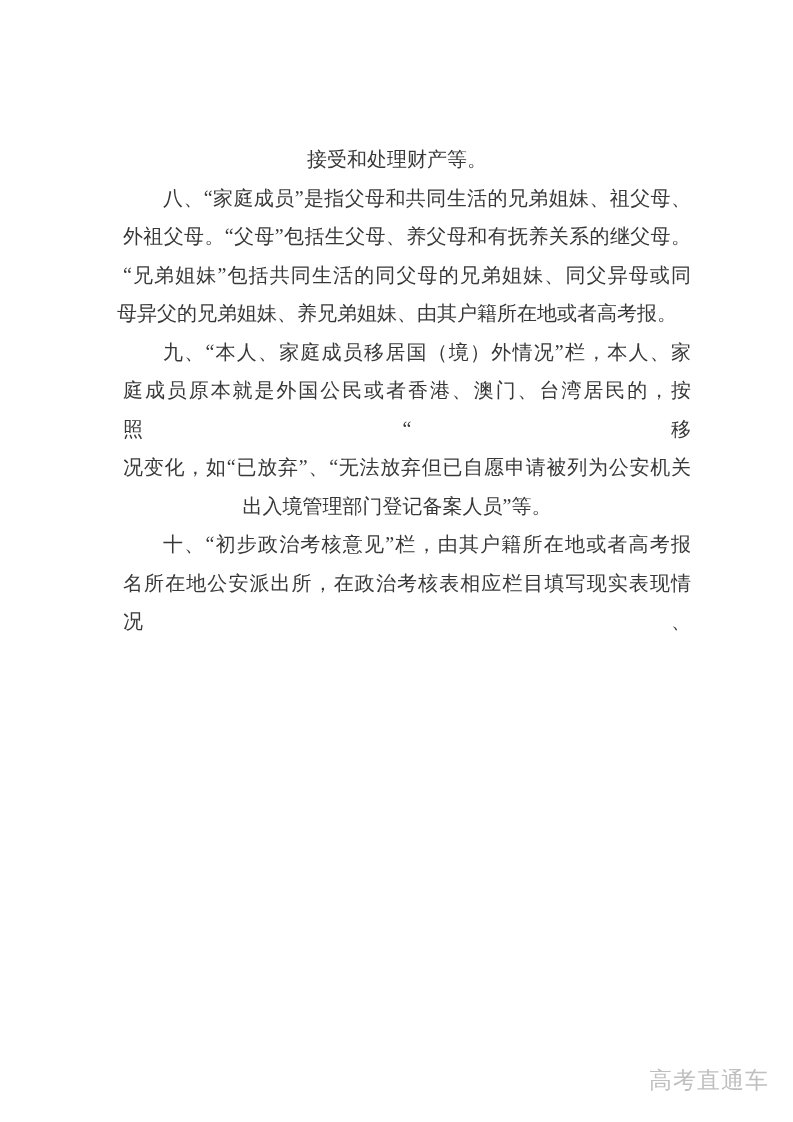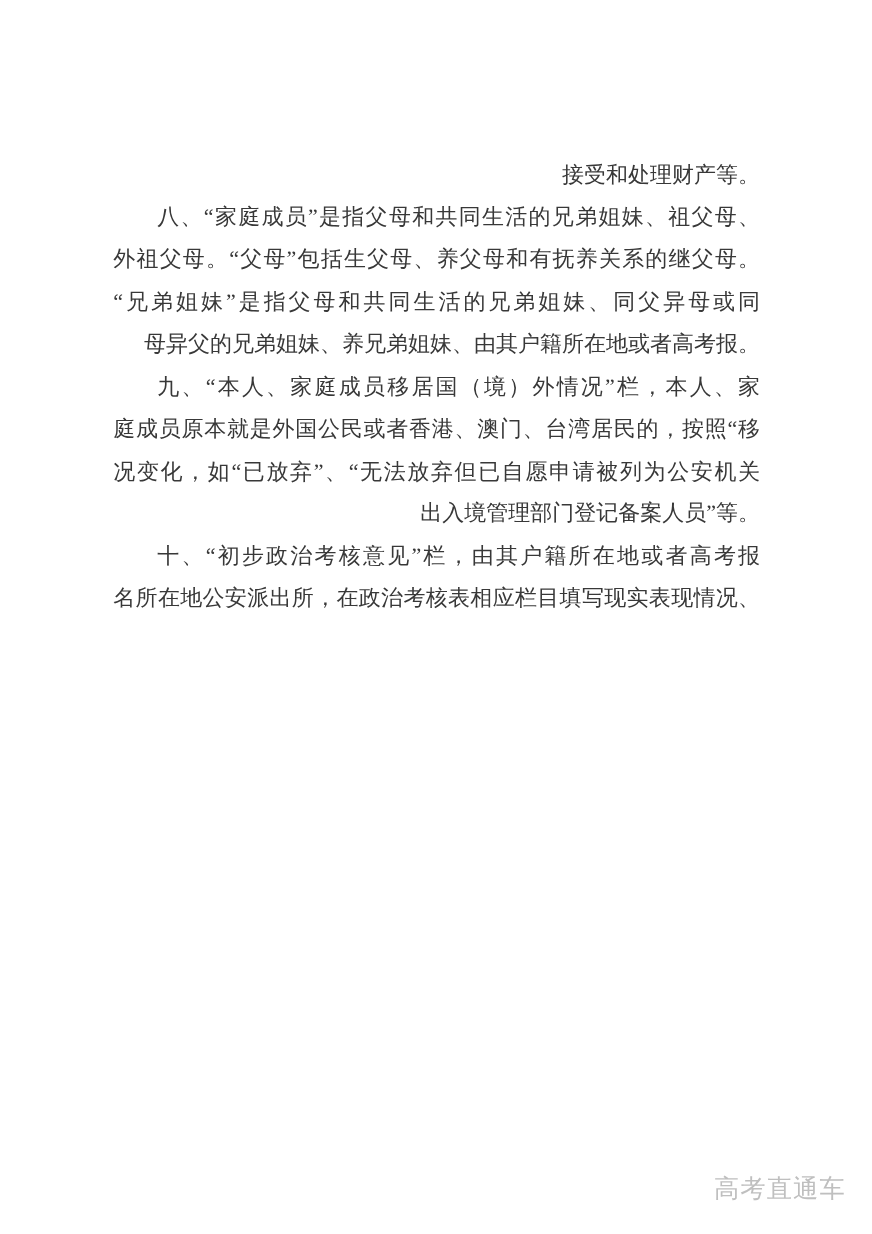--- a/index.html
+++ b/index.html
@@ -16,28 +16,29 @@
     left: 103px;
     top: 140px;
     width: 588px;
     color: #383838;
     font-size: 20px;
     line-height: 38.5px;
   }
   .para { margin: 0; }
   .line {
     white-space: nowrap;
-    text-align: right;
+    text-align: center;
   }
   
   .line.j {
     white-space: normal;
     text-align: justify;
     text-align-last: justify;
     text-justify: inter-character;
+    margin-left: 20px;
   }
   .line.indent { text-indent: 2em; }
   .watermark {
     position: absolute;
     right: 24px;
     bottom: 26px;
     font-size: 23px;
     letter-spacing: 1px;
     color: #bfbfbf;
     font-family: "Liberation Sans", "DejaVu Sans", sans-serif;
@@ -49,21 +50,21 @@
 <div class="page" style="background: rgb(255, 255, 255);">
   <div class="doc-body" style="color: rgb(56, 56, 56);">
 
     <div class="para">
       <div class="line">接受和处理财产等。</div>
     </div>
 
     <div class="para">
       <div class="line j indent">八、“家庭成员”是指父母和共同生活的兄弟姐妹、祖父母、</div>
       <div class="line j">外祖父母。“父母”包括生父母、养父母和有抚养关系的继父母。</div>
-      <div class="line j">“兄弟姐妹”是指父母和共同生活的兄弟姐妹、同父异母或同</div>
+      <div class="line j">“兄弟姐妹”包括共同生活的同父母的兄弟姐妹、同父异母或同</div>
       <div class="line">母异父的兄弟姐妹、养兄弟姐妹、由其户籍所在地或者高考报。</div>
     </div>
 
     <div class="para">
       <div class="line j indent">九、“本人、家庭成员移居国（境）外情况”栏，本人、家</div>
       <div class="line j">庭成员原本就是外国公民或者香港、澳门、台湾居民的，按照“移</div>
       <div class="line j">况变化，如“已放弃”、“无法放弃但已自愿申请被列为公安机关</div>
       <div class="line">出入境管理部门登记备案人员”等。</div>
     </div>
 

